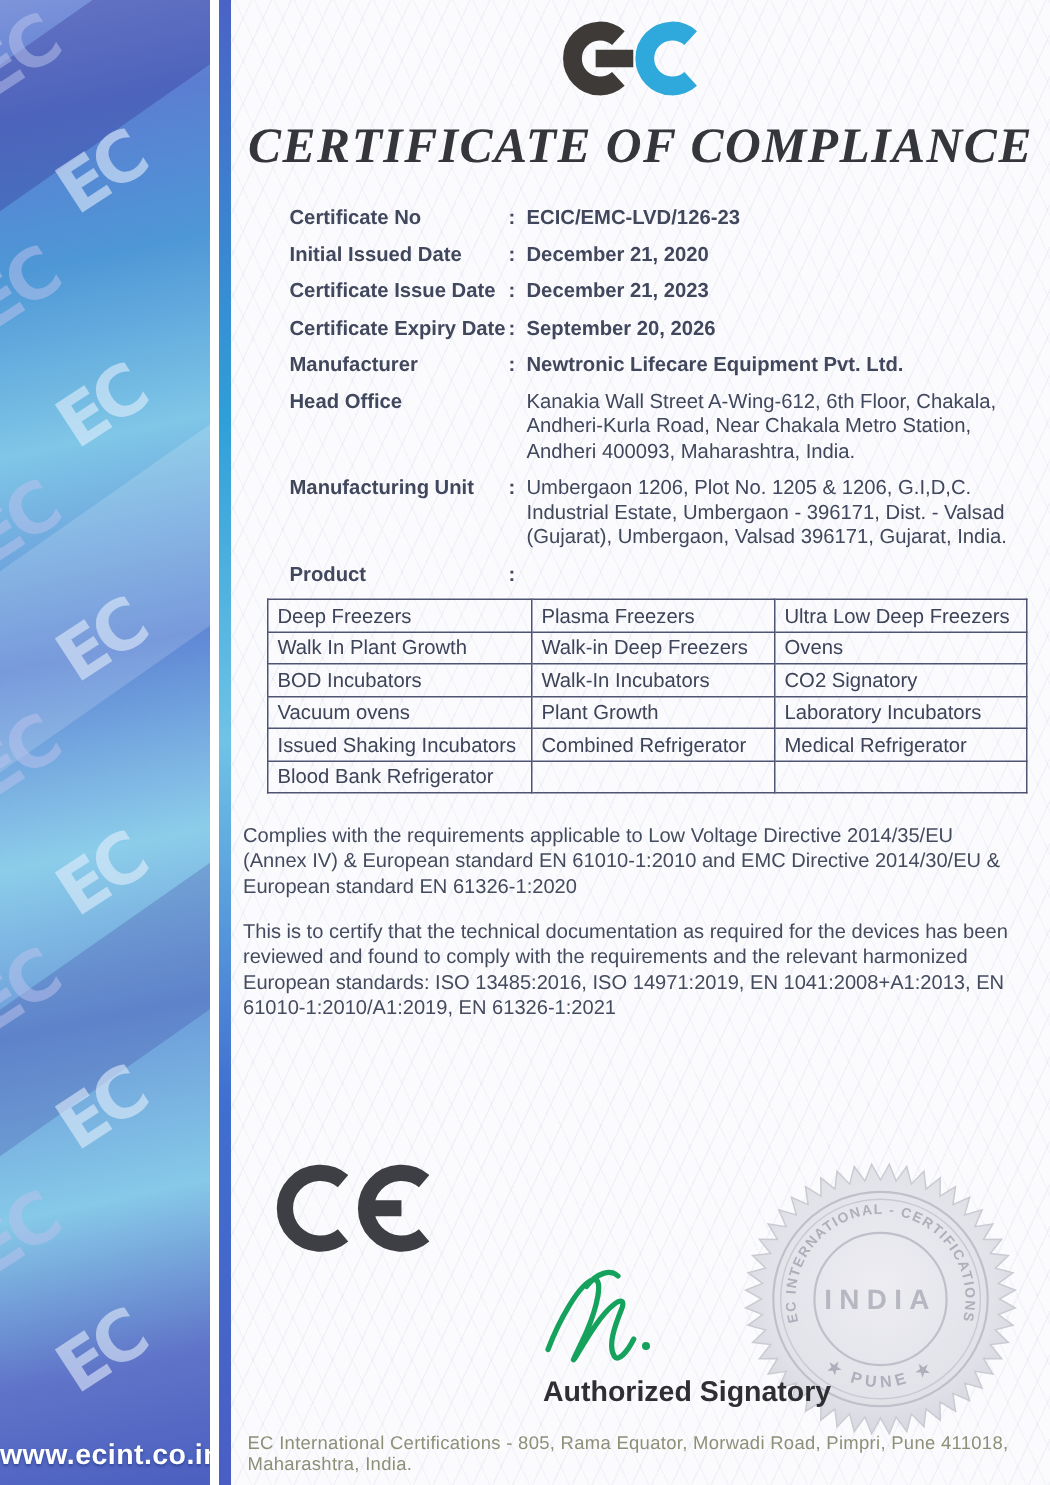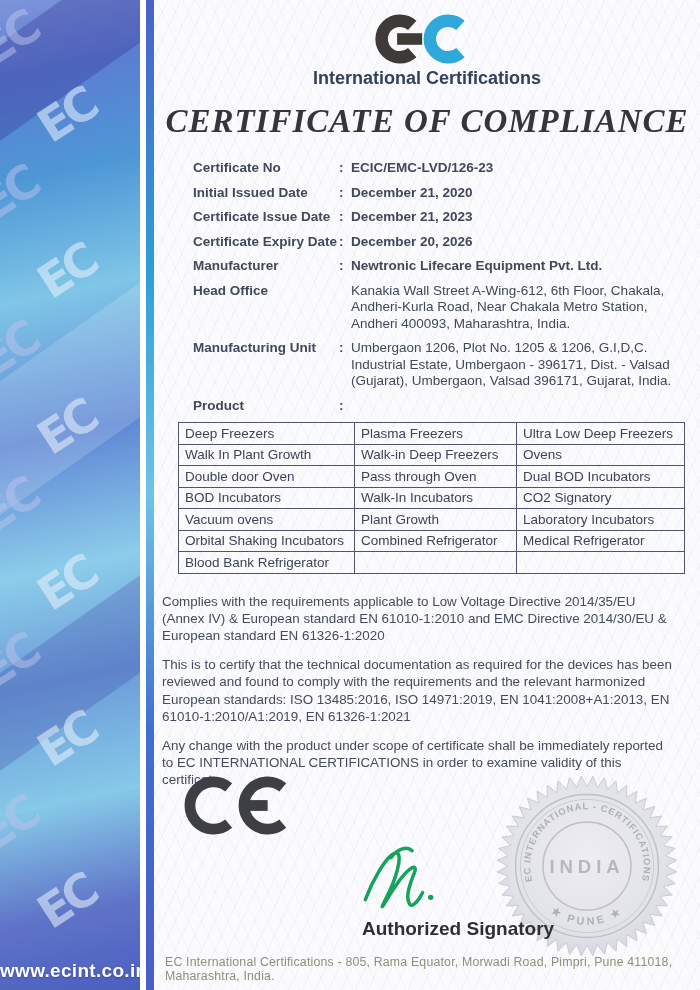--- a/index.html
+++ b/index.html
@@ -100,21 +100,20 @@
   <main class="main">
 
     <div class="logo-wrap">
       <svg width="120" height="54" viewBox="0 0 120 56">
         <path d="M 44.7 13.9 A 19 19 0 1 0 44.7 42.1" fill="none" stroke="#3e3a37" stroke-width="13"></path>
         <path d="M 29 28 L 55 28" stroke="#3e3a37" stroke-width="12"></path>
         <path d="M 94.7 13.9 A 19 19 0 1 0 94.7 42.1" fill="none" stroke="#2fa9dc" stroke-width="13"></path>
       </svg>
     </div>
 
-    <div class="org">International Certifications</div>
     <h1 class="title">CERTIFICATE OF COMPLIANCE</h1>
 
     <section class="details">
       <div class="drow">
         <span class="dlabel">Certificate No</span>
         <span class="dsep">:</span>
         <span class="dvalue bold">ECIC/EMC-LVD/126-23</span>
       </div>
       <div class="drow">
         <span class="dlabel">Initial Issued Date</span>
@@ -122,21 +121,21 @@
         <span class="dvalue bold">December 21, 2020</span>
       </div>
       <div class="drow">
         <span class="dlabel">Certificate Issue Date</span>
         <span class="dsep">:</span>
         <span class="dvalue bold">December 21, 2023</span>
       </div>
       <div class="drow">
         <span class="dlabel">Certificate Expiry Date</span>
         <span class="dsep">:</span>
-        <span class="dvalue bold">December 20, 2026</span>
+        <span class="dvalue bold">September 20, 2026</span>
       </div>
       <div class="drow gap-top">
         <span class="dlabel">Manufacturer</span>
         <span class="dsep">:</span>
         <span class="dvalue bold">Newtronic Lifecare Equipment Pvt. Ltd.</span>
       </div>
       <div class="drow">
         <span class="dlabel">Head Office</span>
         <span class="dsep"></span>
         <span class="dvalue">Kanakia Wall Street A-Wing-612, 6th Floor, Chakala, Andheri-Kurla Road, Near Chakala Metro Station, Andheri 400093, Maharashtra, India.</span>
@@ -164,51 +163,45 @@
           <td>Deep Freezers</td>
           <td>Plasma Freezers</td>
           <td>Ultra Low Deep Freezers</td>
         </tr>
         <tr>
           <td>Walk In Plant Growth</td>
           <td>Walk-in Deep Freezers</td>
           <td>Ovens</td>
         </tr>
         <tr>
-          <td>Double door Oven</td>
-          <td>Pass through Oven</td>
-          <td>Dual BOD Incubators</td>
-        </tr>
-        <tr>
           <td>BOD Incubators</td>
           <td>Walk-In Incubators</td>
           <td>CO2 Signatory</td>
         </tr>
         <tr>
           <td>Vacuum ovens</td>
           <td>Plant Growth</td>
           <td>Laboratory Incubators</td>
         </tr>
         <tr>
-          <td>Orbital Shaking Incubators</td>
+          <td>Issued Shaking Incubators</td>
           <td>Combined Refrigerator</td>
           <td>Medical Refrigerator</td>
         </tr>
         <tr>
           <td>Blood Bank Refrigerator</td>
           <td></td>
           <td></td>
         </tr>
       </tbody>
     </table>
 
     <section class="paras">
       <p>Complies with the requirements applicable to Low Voltage Directive 2014/35/EU (Annex IV) &amp; European standard EN 61010-1:2010 and EMC Directive 2014/30/EU &amp; European standard EN 61326-1:2020</p>
       <p>This is to certify that the technical documentation as required for the devices has been reviewed and found to comply with the requirements and the relevant harmonized European standards: ISO 13485:2016, ISO 14971:2019, EN 1041:2008+A1:2013, EN 61010-1:2010/A1:2019, EN 61326-1:2021</p>
-      <p>Any change with the product under scope of certificate shall be immediately reported to EC INTERNATIONAL CERTIFICATIONS in order to examine validity of this certificate.</p>
     </section>
 
     <div class="ce">
       <svg width="124" height="59" viewBox="0 0 126 60">
         <path d="M 45.4 11.6 A 24 24 0 1 0 45.4 48.4" fill="none" stroke="#3e3f44" stroke-width="11"></path>
         <path d="M 100.4 11.6 A 24 24 0 1 0 100.4 48.4" fill="none" stroke="#3e3f44" stroke-width="11"></path>
         <path d="M 61.5 30 L 85 30" stroke="#3e3f44" stroke-width="11"></path>
       </svg>
     </div>
 

